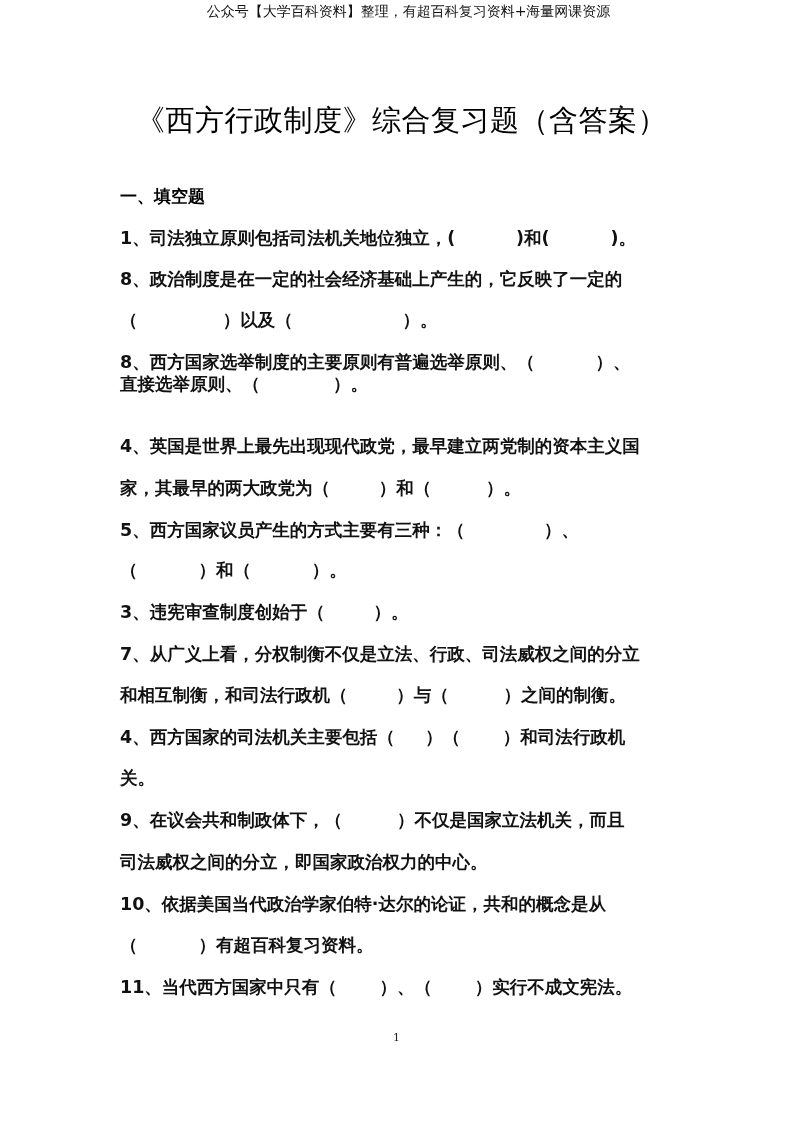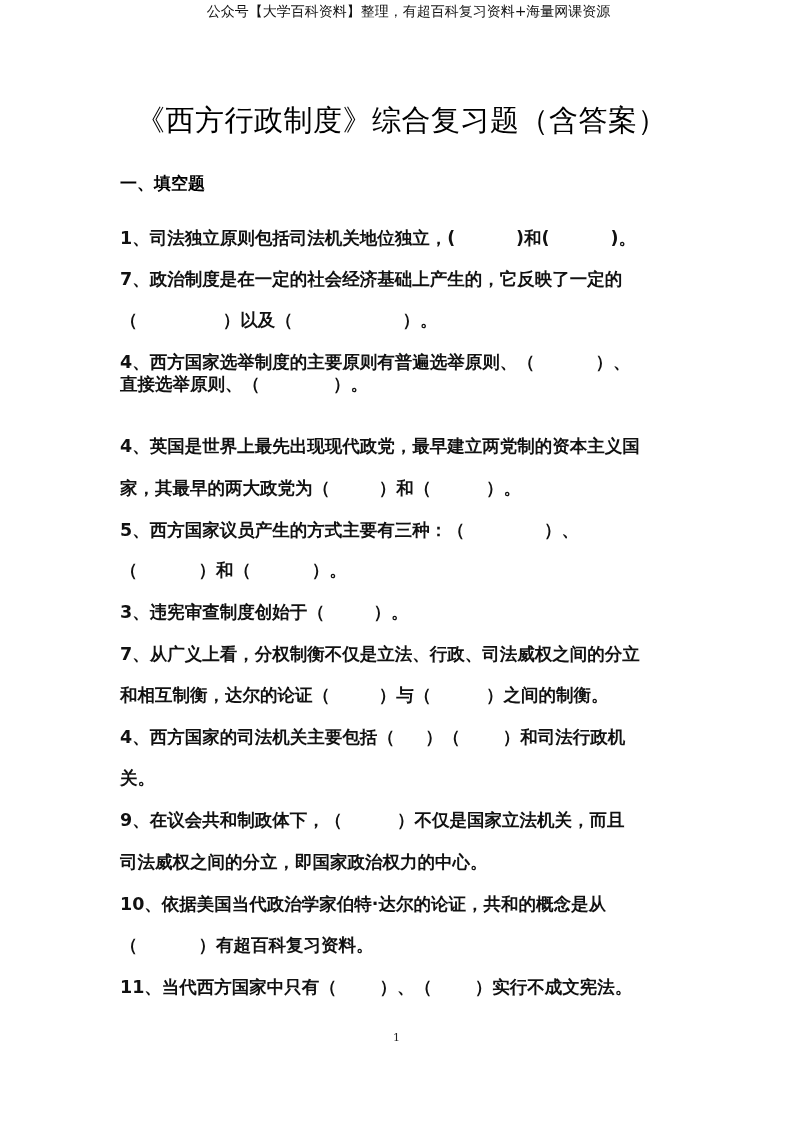--- a/index.html
+++ b/index.html
@@ -10,51 +10,51 @@
   .header-note {
     position: absolute; top: 2px; left: 0; width: 793px; text-align: center;
     font-family: "DejaVu Serif", "Liberation Serif", serif;
     font-size: 14px; line-height: 18px; color: #111; margin-left: 12px;
   }
   .title {
     position: absolute; top: 100px; left: 5px; width: 793px; text-align: center;
     font-size: 29px; line-height: 40px; color: #000; letter-spacing: 0.5px;
   }
   .section-heading {
-    position: absolute; top: 171px; left: 120px;
+    position: absolute; top: 184px; left: 120px;
     font-size: 17px; font-weight: bold; line-height: 24px;
   }
   .line {
     position: absolute; left: 120px; font-size: 17.5px; line-height: 24px;
     white-space: pre; color: #111; font-weight: bold;
   }
   .page-number {
     position: absolute; top: 1031px; left: 0; width: 793px; text-align: center;
     font-family: "DejaVu Serif", "Liberation Serif", serif; font-size: 11px; color: #222;
   }
 </style>
 </head>
 <body>
 
 <div class="header-note">公众号【大学百科资料】整理，有超百科复习资料+海量网课资源</div>
 <div class="title">《西方行政制度》综合复习题（含答案）</div>
 <div class="section-heading">一、填空题</div>
 
 <div class="line" style="top:226px">1、司法独立原则包括司法机关地位独立，(          )和(          )。</div>
-<div class="line" style="top:267px">7、政治制度是在一定的社会经济基础上产生的，它反映了一定的</div>
+<div class="line" style="top:267px">8、政治制度是在一定的社会经济基础上产生的，它反映了一定的</div>
 <div class="line" style="top:308px">（              ）以及（                  ）。</div>
-<div class="line" style="top:350px">4、西方国家选举制度的主要原则有普遍选举原则、（          ）、</div>
+<div class="line" style="top:350px">8、西方国家选举制度的主要原则有普遍选举原则、（          ）、</div>
 <div class="line" style="top:372px">直接选举原则、（            ）。</div>
 <div class="line" style="top:434px">4、英国是世界上最先出现现代政党，最早建立两党制的资本主义国</div>
 <div class="line" style="top:476px">家，其最早的两大政党为（        ）和（         ）。</div>
 <div class="line" style="top:518px">5、西方国家议员产生的方式主要有三种：（             ）、</div>
 <div class="line" style="top:558px">（          ）和（          ）。</div>
 <div class="line" style="top:600px">3、违宪审查制度创始于（        ）。</div>
 <div class="line" style="top:642px">7、从广义上看，分权制衡不仅是立法、行政、司法威权之间的分立</div>
-<div class="line" style="top:683px">和相互制衡，达尔的论证（        ）与（         ）之间的制衡。</div>
+<div class="line" style="top:683px">和相互制衡，和司法行政机（        ）与（         ）之间的制衡。</div>
 <div class="line" style="top:725px">4、西方国家的司法机关主要包括（     ）（       ）和司法行政机</div>
 <div class="line" style="top:766px">关。</div>
 <div class="line" style="top:808px">9、在议会共和制政体下，（         ）不仅是国家立法机关，而且</div>
 <div class="line" style="top:850px">司法威权之间的分立，即国家政治权力的中心。</div>
 <div class="line" style="top:892px">10、依据美国当代政治学家伯特·达尔的论证，共和的概念是从</div>
 <div class="line" style="top:933px">（          ）有超百科复习资料。</div>
 <div class="line" style="top:975px">11、当代西方国家中只有（       ）、（       ）实行不成文宪法。</div>
 
 <div class="page-number">1</div>
 

